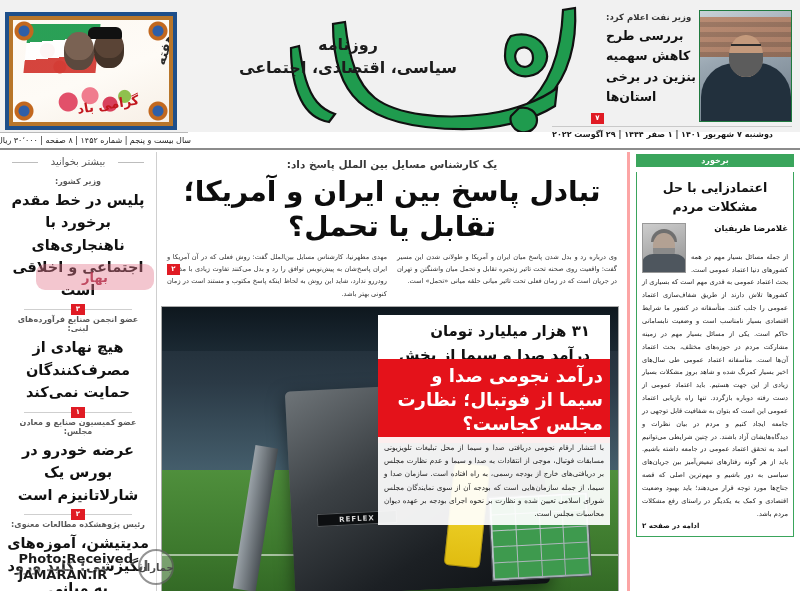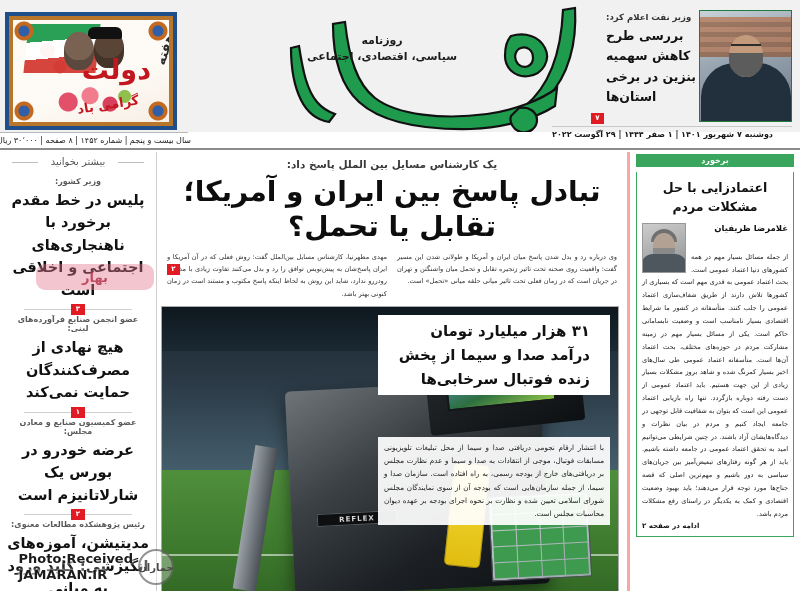--- a/index.html
+++ b/index.html
@@ -82,21 +82,21 @@
     background:#fff; border-top:1px solid #b9b9b9; border-bottom:1px solid #b9b9b9;
     display:flex; align-items:center; justify-content:center;
   }
   .issue-bar span { font-size:8px; color:#222; white-space:nowrap; letter-spacing:-.2px; }
 
   
   .logo-wrap { position:absolute; left:205px; top:0px; width:400px; height:132px; }
   .logo-svg { position:absolute; right:0; top:2px; }
   .logo-sub {
     position:absolute; right:148px; top:33px; text-align:center;
-    line-height:1.45; color:#1c1c1c; font-size:11px; font-weight:bold;
+    line-height:1.45; color:#1c1c1c; font-size:16px; font-weight:bold;
   }
 
   .redflag {
     position:absolute; width:13px; height:11px; background:#e01b24;
     color:#fff; font-size:7px; line-height:11px; text-align:center; font-weight:bold;
   }
 
   
   .tr-story { position:absolute; right:8px; top:6px; width:188px; height:120px; }
   .tr-photo {
@@ -323,21 +323,20 @@
         <div class="promo-frame">
           <div class="promo-flag"></div>
           <div class="promo-faces">
             <div class="face f1">
                 <div class="face-hat"></div>
               </div>
             <div class="face f2"></div>
           </div>
           <div class="promo-flowers"></div>
           <div class="promo-word-1">هفته</div>
-          <div class="promo-word-2">دولت</div>
           <div class="promo-word-3">گرامی باد</div>
           <div class="promo-corner pc-tr"></div>
           <div class="promo-corner pc-tl"></div>
           <div class="promo-corner pc-br"></div>
           <div class="promo-corner pc-bl"></div>
         </div>
       </div>
 
       <div class="issue-bar">
         <span>سال بیست و پنجم | شماره ۱۴۵۲ | ۸ صفحه | ۳۰٬۰۰۰ ریال</span>
@@ -464,20 +463,21 @@
           <i></i>
           <i></i>
           <i></i>
           <i></i>
           <i></i>
           <i></i>
       </div>
       <div class="cam-label">REFLEX</div>
 
       <div class="ph-white">۳۱ هزار میلیارد تومان درآمد صدا و سیما از پخش زنده فوتبال سرخابی‌ها</div>
+      <div class="ph-red">درآمد نجومی صدا و سیما از فوتبال؛ نظارت مجلس کجاست؟</div>
       <div class="ph-body">با انتشار ارقام نجومی دریافتی صدا و سیما از محل تبلیغات تلویزیونی مسابقات فوتبال، موجی از انتقادات به صدا و سیما و عدم نظارت مجلس بر دریافتی‌های خارج از بودجه رسمی، به راه افتاده است. سازمان صدا و سیما، از جمله سازمان‌هایی است که بودجه آن از سوی نمایندگان مجلس شورای اسلامی تعیین شده و نظارت بر نحوه اجرای بودجه بر عهده دیوان محاسبات مجلس است.</div>
     </div>
   </div>
 
   <div class="rightcol">
 
     <div class="note-bar">برخورد</div>
     <div class="note-box">
       <div class="note-title">اعتمادزایی با حل مشکلات مردم</div>
       <div class="note-portrait">

